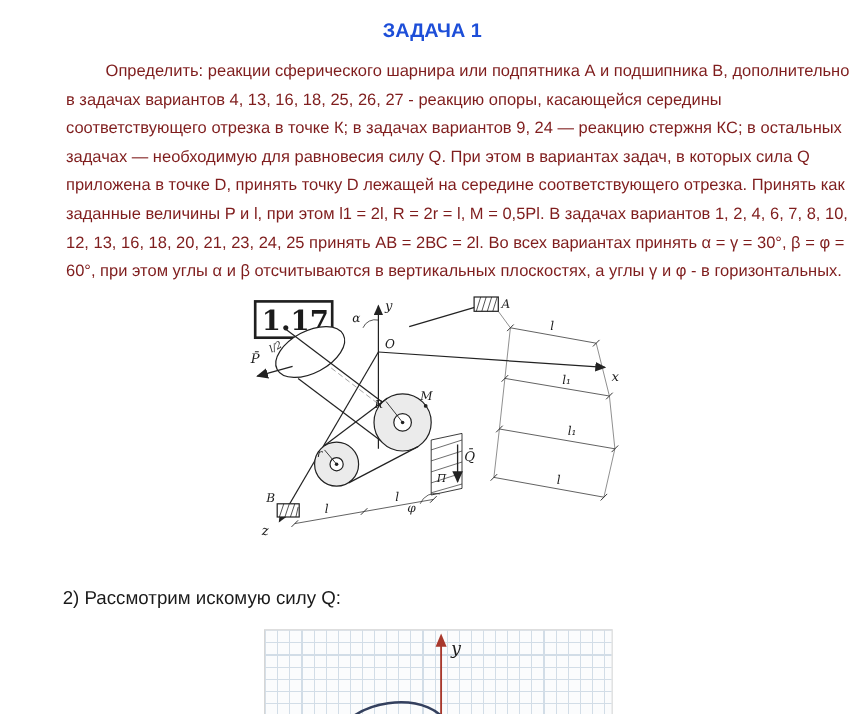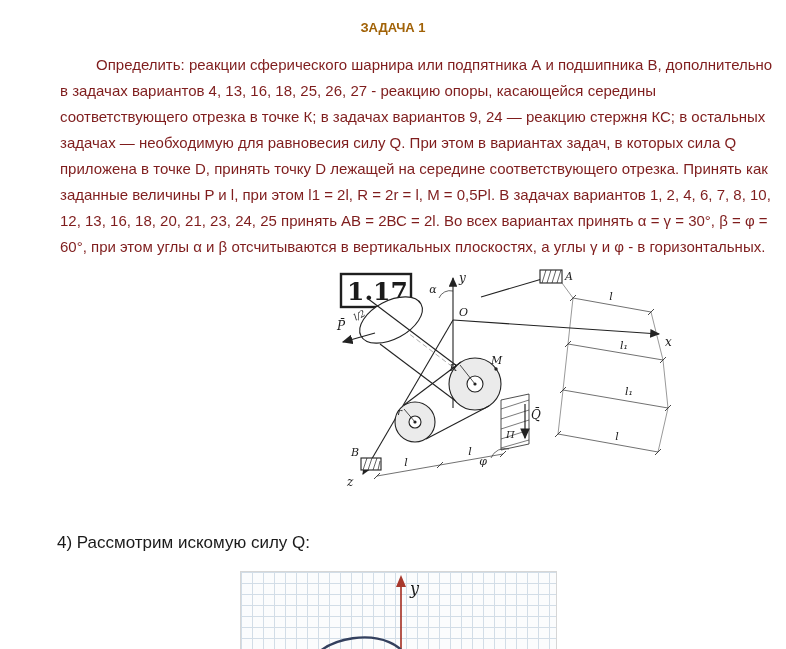--- a/index.html
+++ b/index.html
@@ -12,36 +12,35 @@
   .page {
     position: relative;
     width: 786px;
     height: 649px;
     overflow: hidden;
     background: #ffffff;
   }
   .title {
     margin: 16px 0 0 0;
     text-align: center;
-    font-size: 13px;
+    font-size: 18px;
     line-height: 24px;
     font-weight: bold;
-    color: #a16207;
+    color: #1d4ed8;
   }
   .body-text {
     margin: 12px 10px 0 60px;
     font-size: 15px;
     line-height: 26px;
     text-indent: 36px;
     color: #7f1d1d;
   }
   .diagram {
     margin: 8px 0 0 224px;
     padding: 0;
-    text-align: center;
   }
   .section {
     margin: 24px 0 0 57px;
     font-size: 17px;
     line-height: 24px;
     color: #1a1a1a;
   }
   .sketch {
     margin: 16px 0 0 240px;
     width: 315px;
@@ -201,21 +200,21 @@
       <text x="173" y="170" font-size="10">П</text>
       <text x="278" y="32" font-size="11" text-anchor="middle">l</text>
       <text x="291" y="81" font-size="11" text-anchor="middle">l₁</text>
       <text x="296" y="127" font-size="11" text-anchor="middle">l₁</text>
       <text x="284" y="172" font-size="11" text-anchor="middle">l</text>
       <text x="73" y="198" font-size="11" text-anchor="middle">l</text>
       <text x="137" y="187" font-size="11" text-anchor="middle">l</text>
     </svg>
   </figure>
 
-  <p class="section">4) Рассмотрим искомую силу Q:</p>
+  <p class="section">2) Рассмотрим искомую силу Q:</p>
 
   <div class="sketch">
     <svg width="315" height="90" viewBox="0 0 315 90">
       <g>
         <line x1="160" y1="86" x2="160" y2="10" stroke="#a8382c" stroke-width="1.7"></line>
         <path d="M160,3 L155,15 L165,15 Z" fill="#a8382c"></path>
         <text x="169" y="22" font-size="16" fill="#a8382c">y</text>
       </g>
       <ellipse cx="116" cy="96" rx="50" ry="30" transform="rotate(-8 116 96)" stroke="#34405e" stroke-width="2.4" fill="none"></ellipse>
     </svg>

